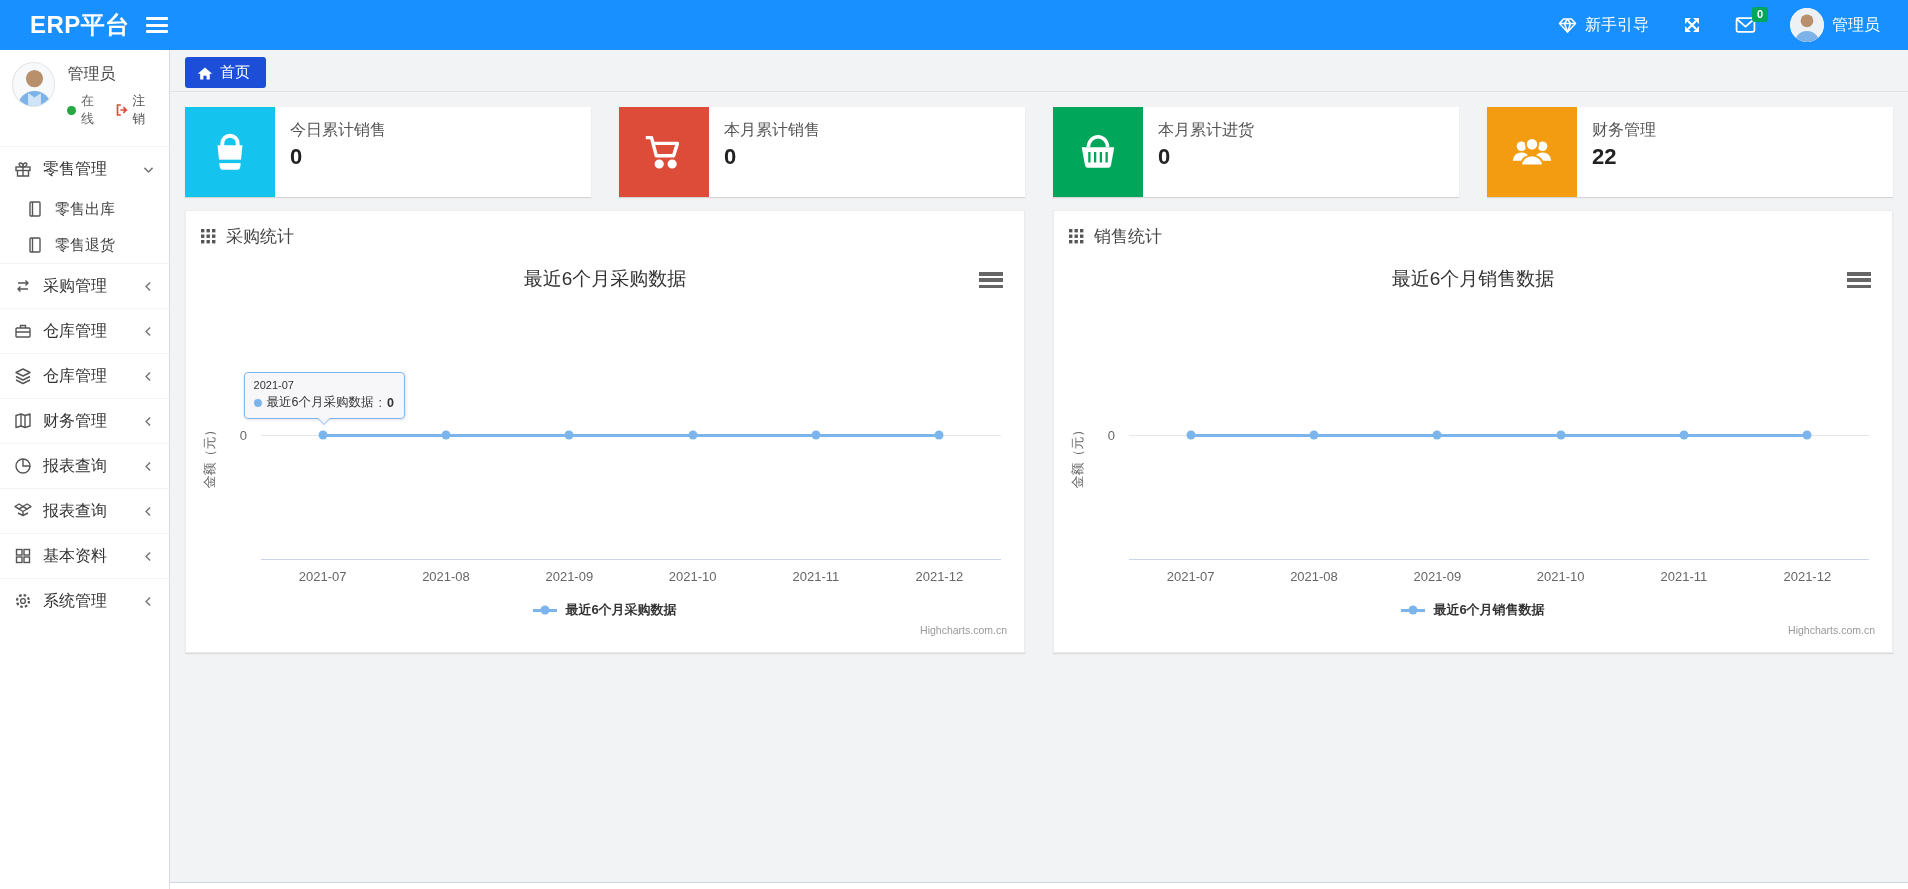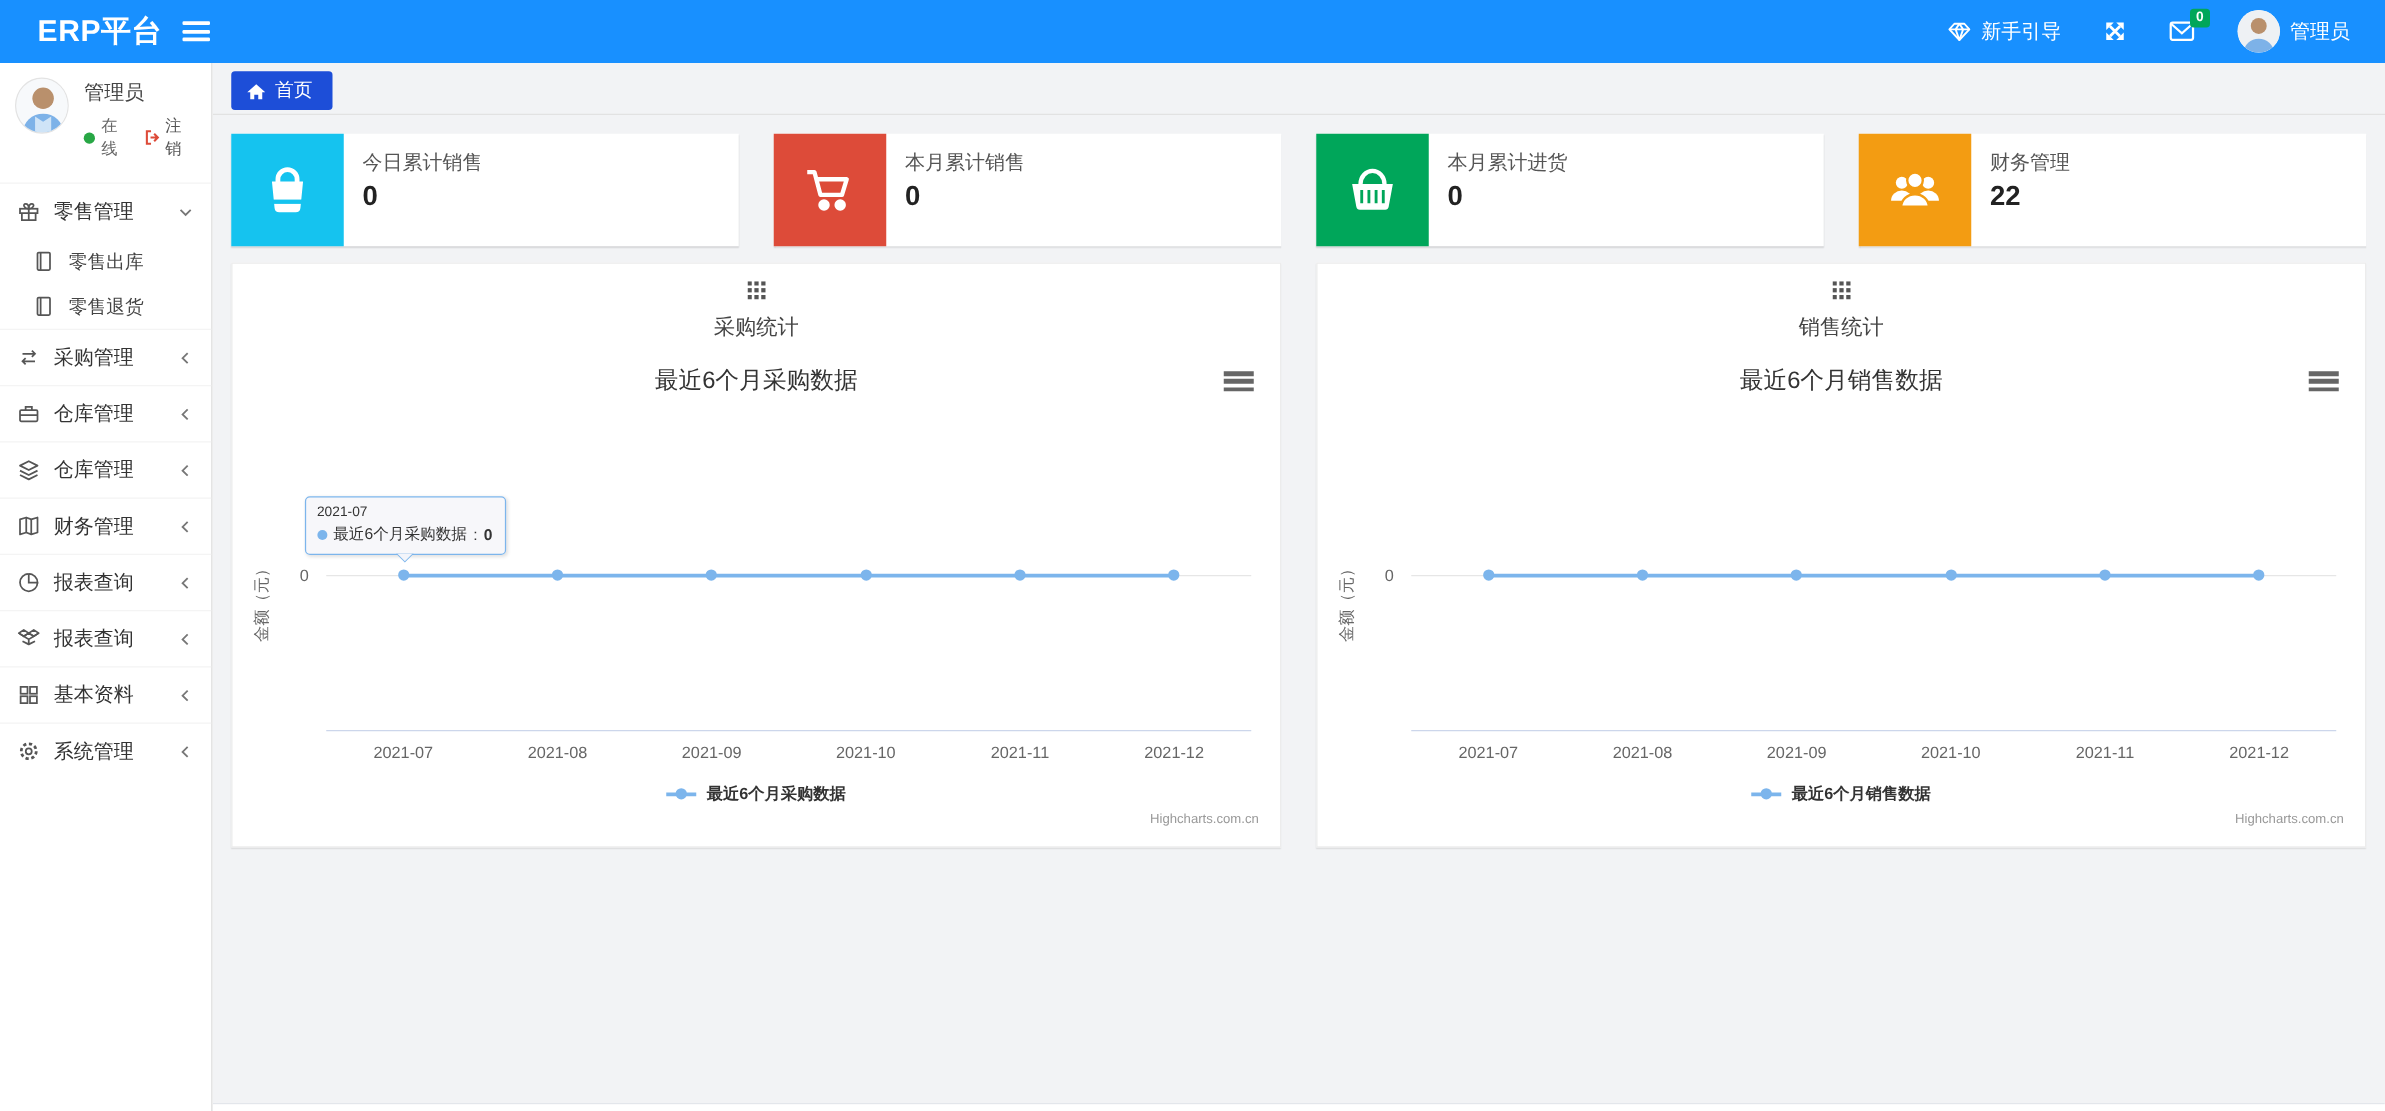--- a/index.html
+++ b/index.html
@@ -55,21 +55,21 @@
   .card-green .icon-box { background:#00a65a; color:#00a65a; }
   .card-orange.icon-hold .icon-box, .card-orange .icon-box { background:#f39c12; color:#f39c12; }
   .card-body { padding:13px 15px; }
   .card-label { font-size:16px; color:#555; }
   .card-value { font-size:22px; font-weight:bold; color:#222; margin-top:3px; }
 
   
   .panels { display:flex; gap:28px; }
   .panel { flex:1; background:#fff; border:1px solid #ececec; box-shadow:0 1px 1px rgba(0,0,0,.1); }
   .panel-header { display:flex; align-items:center; gap:10px; padding:14px 15px 6px 15px;
-    font-size:17px; color:#444;flex-direction:column; }
+    font-size:17px; color:#444; }
   .th-icon { width:15px; height:15px; color:#555; display:flex; }
 
   
   .chart { position:relative; height:390px; margin:0 5px 8px 5px; font-size:13px; }
   .chart-title { position:absolute; top:12px; left:0; right:0; text-align:center;
     font-size:19px; color:#333; }
   .context-btn { position:absolute; top:16px; right:16px; width:24px; height:20px;
     display:flex; flex-direction:column; justify-content:space-between; padding:2px 0; cursor:pointer; }
   .context-btn span { height:3.5px; background:#666; }
   .ylabel { position:absolute; left:-14px; top:193px; transform:rotate(-90deg);

